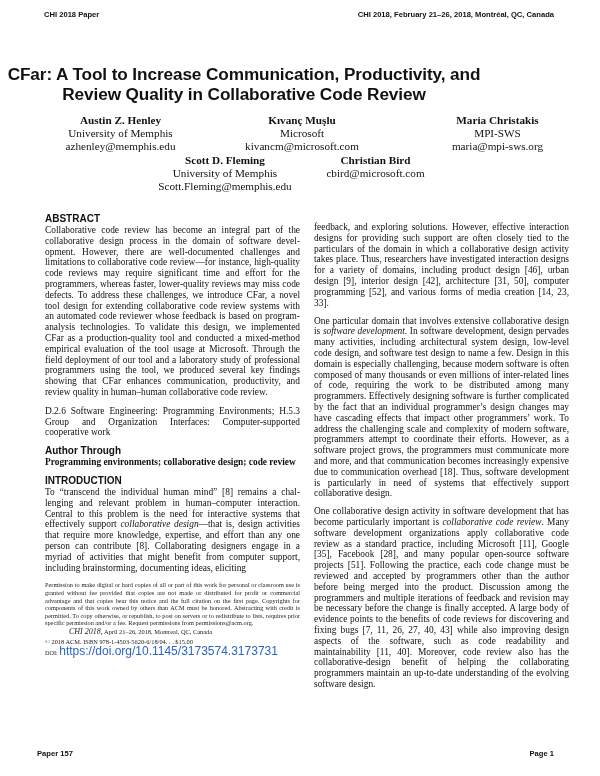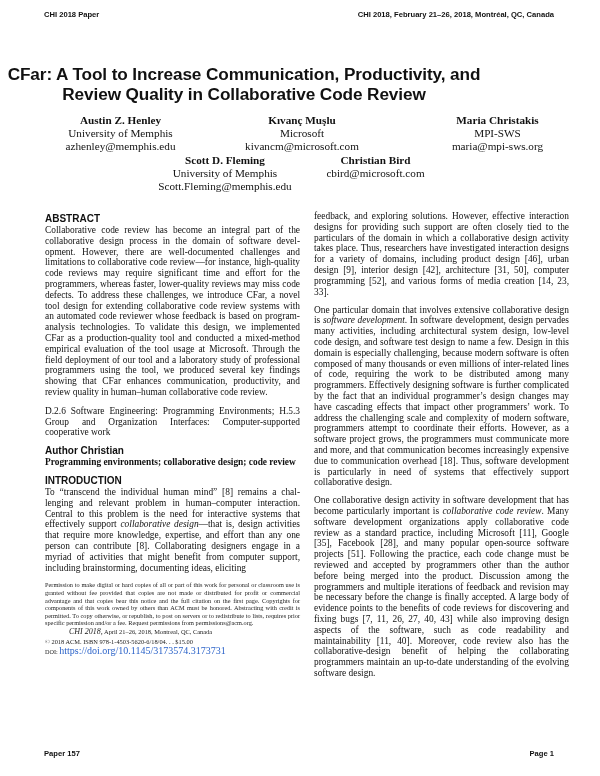--- a/index.html
+++ b/index.html
@@ -1,43 +1,43 @@
 <!DOCTYPE html>
 <html><head>
 <meta charset="utf-8">
 <style>
   html, body { margin: 0; padding: 0; background: #fff; }
   body { width: 600px; height: 776px; position: relative; overflow: hidden; color: #111; }
   .hdr { position: absolute; top: 10px; font-family: "Liberation Sans", sans-serif; font-weight: bold; font-size: 7.6px; color: #111; }
   .hdr.left { left: 44px; }
   .hdr.right { right: 46px; }
   .ftr { position: absolute; top: 749px; font-family: "Liberation Sans", sans-serif; font-weight: bold; font-size: 7.6px; color: #111; }
-  .ftr.left { left: 44px; }
+  .ftr.left { left: 37px; }
   .ftr.right { right: 46px; }
 
   .title { position: absolute; top: 64px; left: 0; width: 488px; text-align: center; font-family: "Liberation Sans", sans-serif; font-weight: bold; font-size: 17.2px; line-height: 20px; color: #111; letter-spacing: -0.1px; }
 
   .authors-row { position: absolute; left: 0; width: 600px; font-family: "Liberation Serif", serif; font-size: 11.2px; line-height: 13px; color: #111; }
   .authors-row.r1 { top: 114px; }
   .authors-row.r2 { top: 154px; }
   .author { position: absolute; text-align: center; }
   .author .name { font-weight: bold; }
 
   .col { position: absolute; top: 214px; width: 255px; font-family: "Liberation Serif", serif; font-size: 9.4px; line-height: 10.8px; color: #111; text-align: justify; hyphens: manual; }
   .col.left { left: 45px; }
-  .col.right { left: 314px; top: 211px; }
+  .col.right { left: 314px; top: 222px; }
   .col p { margin: 0 0 7.2px 0; }
   .sec-head { font-family: "Liberation Sans", sans-serif; font-weight: bold; font-size: 10px; line-height: 10px; margin: 0 0 1px 0; }
   .section { margin-bottom: 8px; }
   em { font-style: italic; }
 
   .perm { font-family: "Liberation Serif", serif; font-size: 6.3px; line-height: 7.6px; text-align: justify; margin-top: 7px; color: #222; }
   .perm-line { font-family: "Liberation Serif", serif; font-size: 6.4px; line-height: 10px; color: #222; }
   .perm-line .chi { font-style: italic; font-size: 8px; padding-left: 24px; }
-  .doi-link { font-family: Liberation Serif, serif; font-size: 10px; color: #2b63c9; }
+  .doi-link { font-family: Liberation Sans, sans-serif; font-size: 12px; color: #2b63c9; }
   .doi-label { font-family: "Liberation Serif", serif; font-size: 6.2px; }
 </style>
 </head>
 <body>
 
 <div class="hdr left">CHI 2018 Paper</div>
 <div class="hdr right">CHI 2018, February 21–26, 2018, Montréal, QC, Canada</div>
 
 <div class="title">
   <div>CFar: A Tool to Increase Communication, Productivity, and</div>
@@ -76,21 +76,21 @@
 
 <div class="col left">
   <div class="section">
     <div class="sec-head">ABSTRACT</div>
     <p>Collaborative code review has become an integral part of the collaborative design process in the domain of software devel­opment. However, there are well-documented challenges and limitations to collaborative code review—for instance, high-quality code reviews may require significant time and effort for the programmers, whereas faster, lower-quality reviews may miss code defects. To address these challenges, we introduce CFar, a novel tool design for extending collaborative code review systems with an automated code reviewer whose feed­back is based on program-analysis technologies. To validate this design, we implemented CFar as a production-quality tool and conducted a mixed-method empirical evaluation of the tool usage at Microsoft. Through the field deployment of our tool and a laboratory study of professional programmers using the tool, we produced several key findings showing that CFar enhances communication, productivity, and review quality in human–human collaborative code review.</p>
   </div>
   <div class="section">
     <p>D.2.6 Software Engineering: Programming Environments; H.5.3 Group and Organization Interfaces: Computer-supported cooperative work</p>
   </div>
   <div class="section">
-    <div class="sec-head">Author Christian</div>
+    <div class="sec-head">Author Through</div>
     <p style="text-align:left;font-weight:bold;">Programming environments; collaborative design; code review</p>
   </div>
   <div class="section">
     <div class="sec-head">INTRODUCTION</div>
     <p><span>To “transcend the individual human mind” [8] remains a chal­lenging and relevant problem in human–computer interaction. Central to this problem is the need for interactive systems that effectively support </span><em>collaborative design</em><span>—that is, design activ­ities that require more knowledge, expertise, and effort than any one person can contribute [8]. Collaborating designers en­gage in a myriad of activities that might benefit from computer support, including brainstorming, documenting ideas, eliciting</span></p>
   </div>
   <div class="perm">Permission to make digital or hard copies of all or part of this work for personal or classroom use is granted without fee provided that copies are not made or distributed for profit or commercial advantage and that copies bear this notice and the full citation on the first page. Copyrights for components of this work owned by others than ACM must be honored. Abstracting with credit is permitted. To copy otherwise, or republish, to post on servers or to redistribute to lists, requires prior specific permission and/or a fee. Request permissions from permissions@acm.org.</div>
   <div class="perm-line"><span class="chi">CHI 2018,</span><span> April 21–26, 2018, Montreal, QC, Canada</span></div>
   <div class="perm-line" style="line-height:9px;">© 2018 ACM. ISBN 978-1-4503-5620-6/18/04. . . $15.00</div>
   <div class="perm-line"><span class="doi-label">DOI: </span><span class="doi-link">https://doi.org/10.1145/3173574.3173731</span></div>

